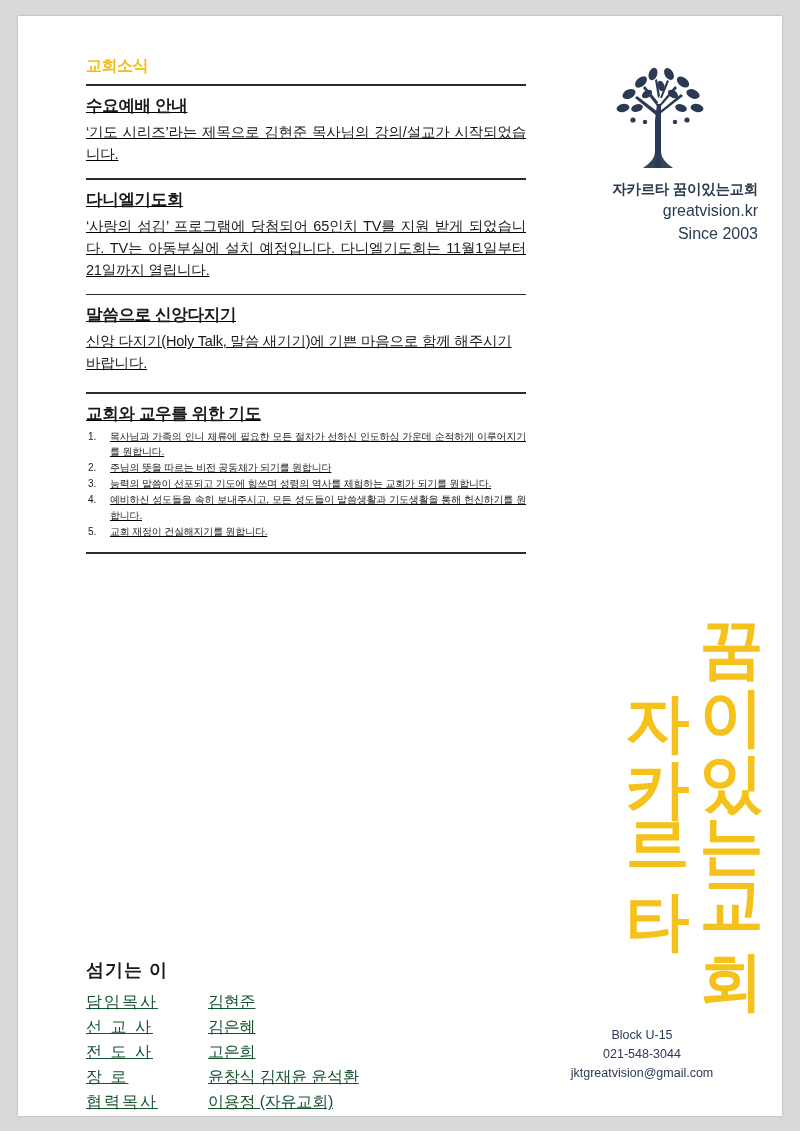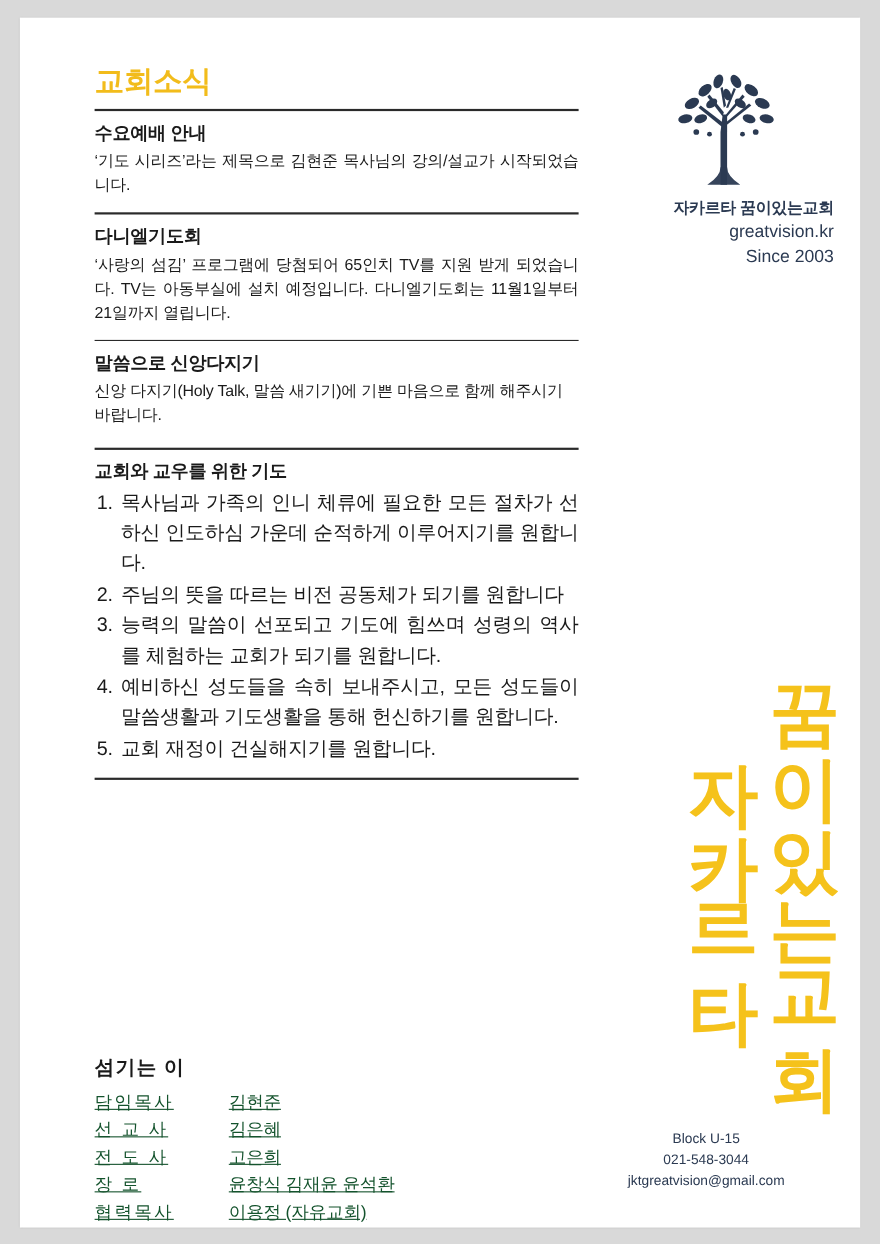--- a/index.html
+++ b/index.html
@@ -27,35 +27,35 @@
   
   .content {
     position: absolute;
     left: 68px;
     top: 40px;
     width: 440px;
   }
 
   .section-title {
     color: #f2bc1b;
-    font-size: 27px;
+    font-size: 16px;
     font-weight: bold;
     letter-spacing: -0.5px;
     margin: 0 0 7px 0;
   }
   .rule {
     height: 2px;
     background: #2a2a2a;
     margin: 0 0 9px 0;
   }
   .rule.thin {
     height: 1.5px;
   }
 
-  .block { margin-bottom: 13px; }
+  .block { margin-bottom: 13px; text-decoration: underline; }
   .block h3 {
     font-size: 16.5px;
     font-weight: bold;
     color: #1a1a1a;
     margin: 0 0 4px 0;
     letter-spacing: -0.3px;
   }
   .block p {
     font-size: 14.5px;
     line-height: 1.52;
@@ -71,21 +71,21 @@
   ol.prayer {
     margin: 2px 0 0 0;
     padding: 0;
     list-style: none;
     counter-reset: pr;
   }
   ol.prayer li {
     position: relative;
     counter-increment: pr;
     padding-left: 24px;
-    font-size: 18px;
+    font-size: 10px;
     line-height: 1.52;
     color: #1a1a1a;
     text-align: justify;
     letter-spacing: -0.2px;
     margin-bottom: 1px;
   }
   ol.prayer li:before {
     content: counter(pr) ".";
     position: absolute;
     left: 2px;

